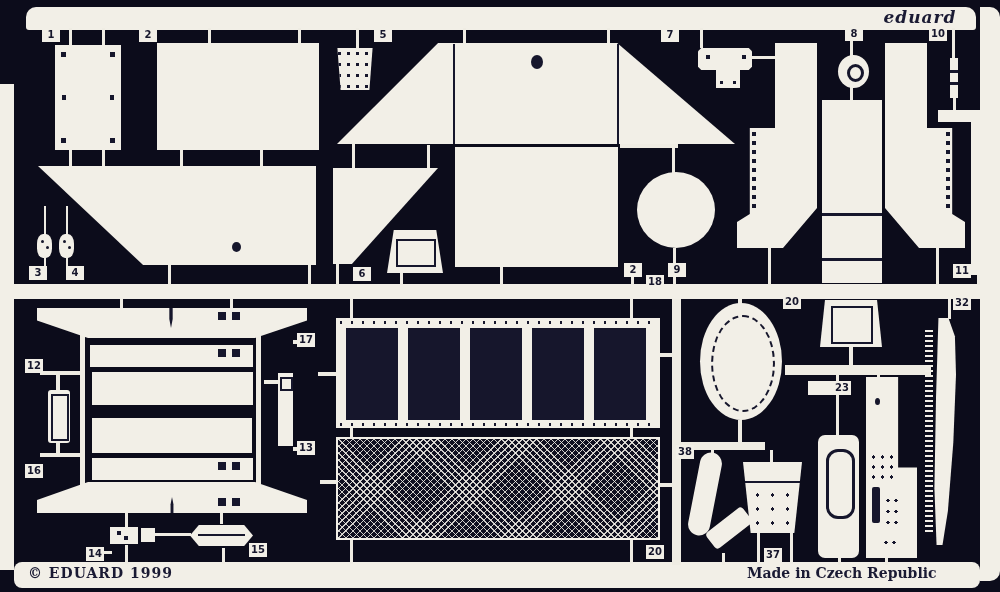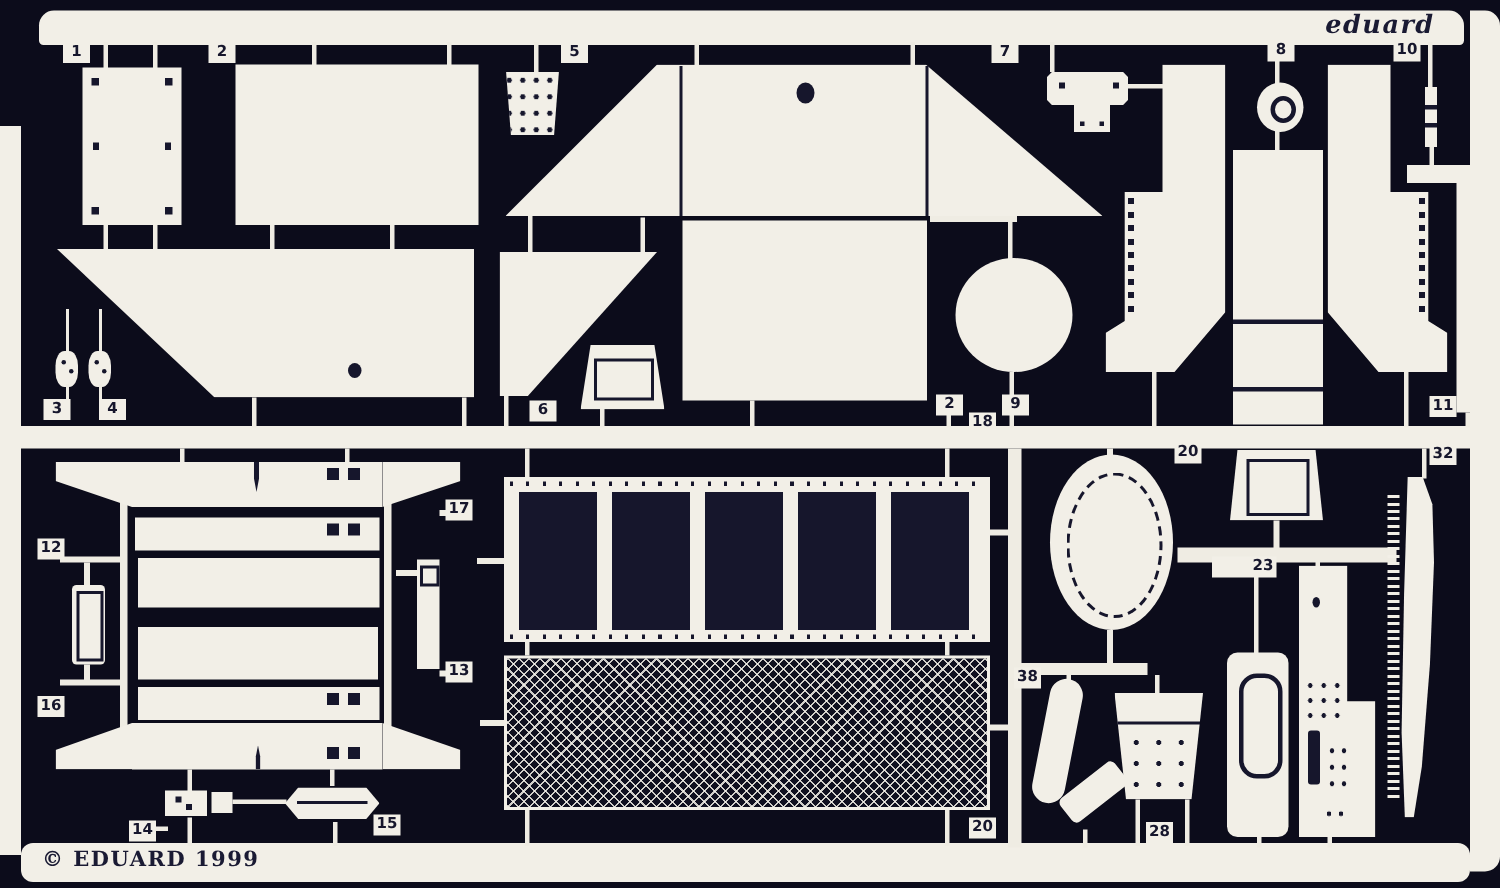--- a/index.html
+++ b/index.html
@@ -28,20 +28,21 @@
 <div id="fret">
 
   <div class="p" style="left:26px;top:7px;width:950px;height:23px;border-radius:10px 10px 3px 3px;"></div>
   <div class="p" style="left:980px;top:7px;width:20px;height:574px;border-radius:0 10px 10px 0;"></div>
   <div class="p" style="left:14px;top:562px;width:966px;height:26px;border-radius:8px;"></div>
   <div class="p" style="left:0px;top:84px;width:14px;height:486px;"></div>
   <div class="p" style="left:14px;top:284px;width:966px;height:15px;"></div>
 
   <div class="etchtxt" style="left:868px;top:7px;width:104px;font-size:17px;font-style:italic;text-align:center;letter-spacing:1px;">eduard</div>
   <div class="etchtxt" style="left:28px;top:565px;font-size:14px;letter-spacing:1px;">© EDUARD 1999</div>
+  <div class="etchtxt" style="left:747px;top:565px;font-size:14px;">Made in Czech Republic</div>
 
   <div class="stem" style="left:69px;top:28px;width:3px;height:18px;"></div>
   <div class="stem" style="left:102px;top:28px;width:3px;height:18px;"></div>
   <div class="stem" style="left:208px;top:28px;width:3px;height:16px;"></div>
   <div class="stem" style="left:298px;top:28px;width:3px;height:16px;"></div>
   <div class="stem" style="left:356px;top:28px;width:3px;height:22px;"></div>
   <div class="stem" style="left:463px;top:28px;width:3px;height:17px;"></div>
   <div class="stem" style="left:607px;top:28px;width:3px;height:16px;"></div>
   <div class="stem" style="left:700px;top:28px;width:3px;height:20px;"></div>
   <div class="stem" style="left:850px;top:28px;width:3px;height:28px;"></div>
@@ -262,18 +263,18 @@
   <div class="tab" style="left:953px;top:264px;">11</div>
   <div class="tab" style="left:25px;top:359px;">12</div>
   <div class="tab" style="left:25px;top:464px;">16</div>
   <div class="tab" style="left:297px;top:333px;">17</div>
   <div class="tab" style="left:297px;top:441px;">13</div>
   <div class="tab" style="left:86px;top:547px;">14</div>
   <div class="tab" style="left:249px;top:543px;">15</div>
   <div class="tab" style="left:646px;top:275px;">18</div>
   <div class="tab" style="left:646px;top:545px;">20</div>
   <div class="tab" style="left:783px;top:295px;">20</div>
-  <div class="tab" style="left:808px;top:371px;padding-left:27px;">23</div>
+  <div class="tab" style="left:808px;top:381px;padding-left:27px;">23</div>
   <div class="tab" style="left:676px;top:445px;">38</div>
-  <div class="tab" style="left:764px;top:548px;">28</div>
+  <div class="tab" style="left:764px;top:548px;">37</div>
   <div class="tab" style="left:953px;top:296px;">32</div>
 
 </div>
 
 </body></html>

